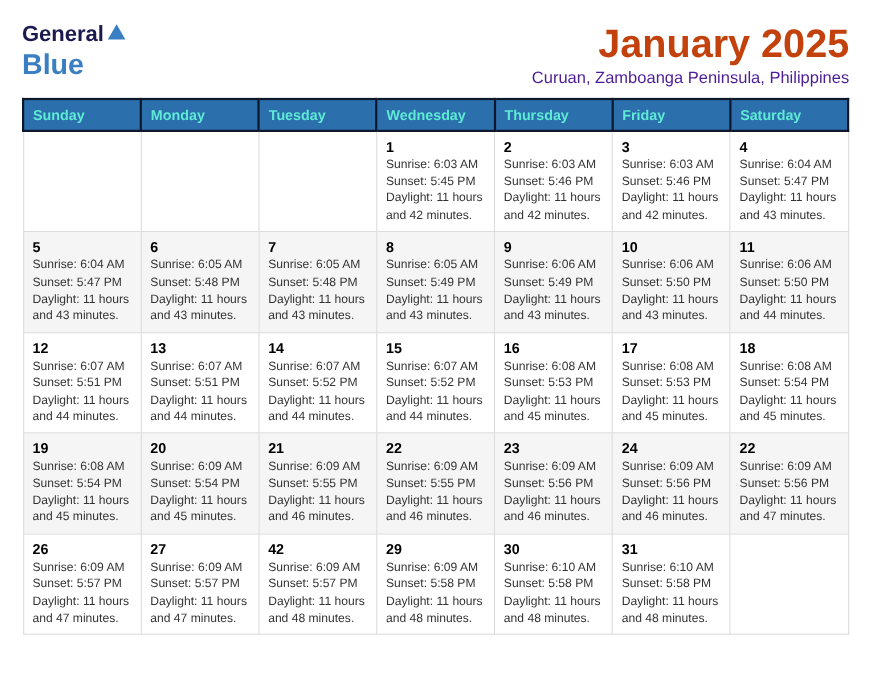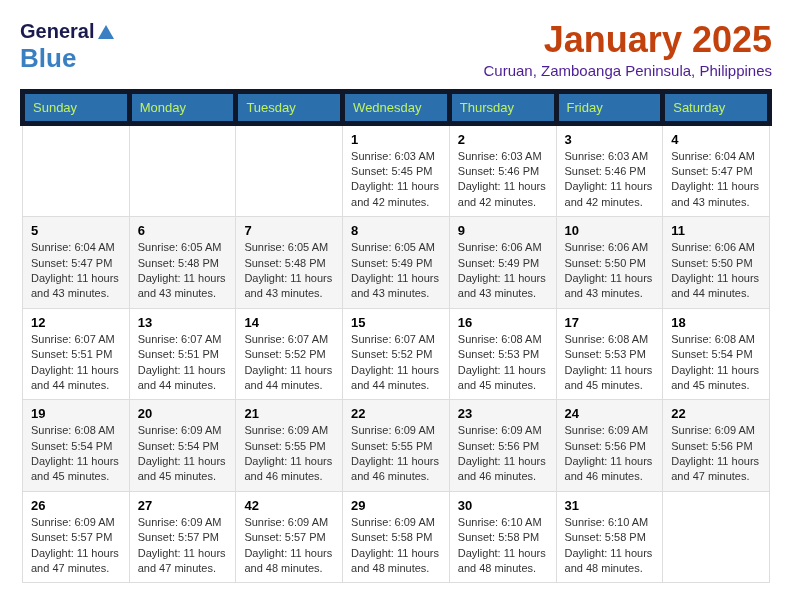--- a/index.html
+++ b/index.html
@@ -35,26 +35,26 @@
       color: #4c1d95;
       margin-top: 2px;
     }
     .calendar-table {
       width: 100%;
       border-collapse: collapse;
       border: 1px solid #ccc;
     }
     .calendar-table th {
       background-color: #2c6fad;
-      color: #bef264;
+      color: #5eead4;
       text-align: left;
       padding: 6px 8px;
       font-size: 13px;
-      font-weight: normal;
-      border: 5px solid #0f172a;
+      font-weight: bold;
+      border: 2px solid #0f172a;
     }
     .calendar-table td {
       vertical-align: top;
       padding: 6px 8px;
       border: 1px solid #ddd;
       width: 14.28%;
       min-height: 80px;
       font-size: 11px;
       color: #333;
       background: #fff;
@@ -76,21 +76,21 @@
     }
     .empty-cell {
       background: #f9f9f9;
     }
   </style>
 </head>
 <body>
 
 <div class="header-area">
   <div class="logo">
-    <div style="display:flex; align-items:flex-end; gap:2px;">
+    <div style="display:flex; align-items:flex-start; gap:2px;">
       <span style="font-size:20px; font-weight:bold; color:#1a1a4e;">General</span>
       <svg width="20" height="20" viewBox="0 0 20 20">
         <polygon points="10,2 18,16 2,16" fill="#3a7fc1"></polygon>
       </svg>
     </div>
     <span style="font-size:26px; font-weight:bold; color:#3a7fc1;">Blue</span>
   </div>
   <div class="title-area">
     <div class="month-title">January 2025</div>
     <div class="location-title">Curuan, Zamboanga Peninsula, Philippines</div>

